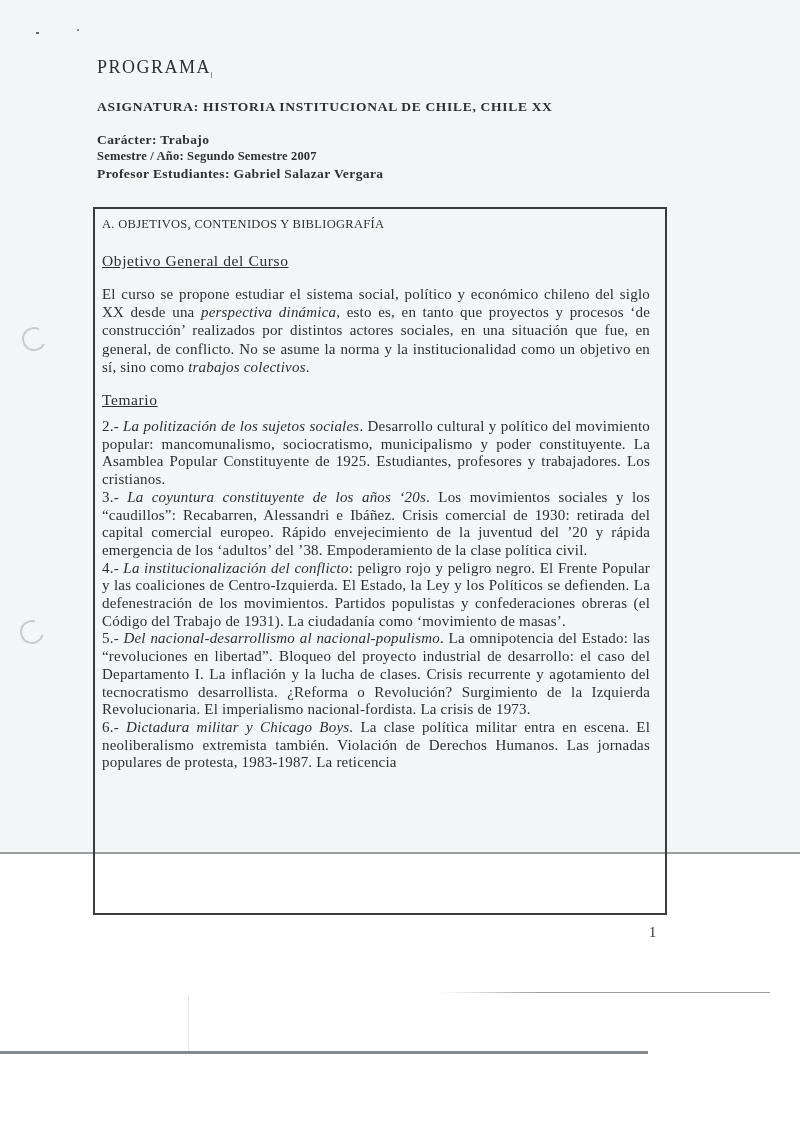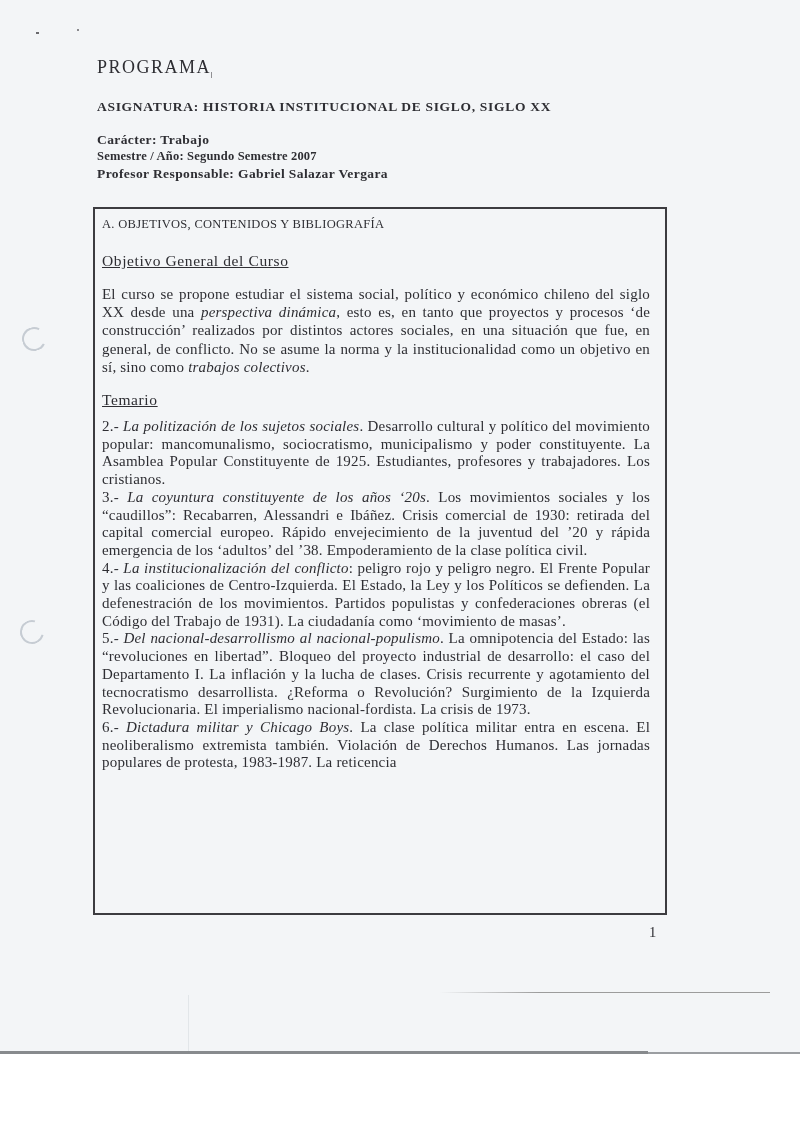--- a/index.html
+++ b/index.html
@@ -6,21 +6,21 @@
     --scan-background:#f3f5f7;
     --ink:#2e2e33;
     --box-border:#3c3c40;
     --faint-line:#a6a6a6;
     --scan-edge:#9b9ea1;
     --punch-mark:#c6ccd3;
   }
   *{margin:0;padding:0;box-sizing:border-box;}
   body{width:800px;height:1132px;background:#ffffff;font-family:"Liberation Serif","DejaVu Serif",serif;color:var(--ink);}
   .page{position:relative;width:800px;height:1132px;background:#ffffff;overflow:hidden;}
-  .sheet{position:absolute;left:0;top:0;width:800px;height:1054px;background:var(--scan-background);border-bottom:2px solid var(--scan-edge);}
+  .sheet{position:absolute;left:0;top:0;width:800px;height:854px;background:var(--scan-background);border-bottom:2px solid var(--scan-edge);}
   .scan-edge-dark{position:absolute;left:0;top:1051px;width:648px;height:3px;background:#878a8d;}
   .crease{position:absolute;left:188px;top:995px;width:1px;height:58px;background:#e2e6e9;}
 
   .speck{position:absolute;background:#6a6a6e;}
   .speck-1{left:36px;top:32px;width:3px;height:2px;}
   .speck-2{left:77px;top:29px;width:2px;height:2px;background:#8a8a8e;}
   .speck-3{left:211px;top:72px;width:1px;height:6px;background:#909094;}
 
   .punch{position:absolute;width:24px;height:24px;border-radius:50%;border:2px solid var(--punch-mark);border-right-color:transparent;}
   .punch-1{left:22px;top:327px;transform:rotate(-18deg);}
@@ -52,24 +52,24 @@
   <div class="sheet">
 
     <div class="speck speck-1"></div>
     <div class="speck speck-2"></div>
     <div class="speck speck-3"></div>
 
     <div class="punch punch-1"></div>
     <div class="punch punch-2"></div>
 
     <div class="doc-type">PROGRAMA</div>
-    <div class="subject">ASIGNATURA: HISTORIA INSTITUCIONAL DE SIGLO, SIGLO XX</div>
+    <div class="subject">ASIGNATURA: HISTORIA INSTITUCIONAL DE CHILE, CHILE XX</div>
     <div class="meta meta-character">Carácter: Trabajo</div>
     <div class="meta meta-semester">Semestre / Año: Segundo Semestre 2007</div>
-    <div class="meta meta-professor">Profesor Responsable: Gabriel Salazar Vergara</div>
+    <div class="meta meta-professor">Profesor Estudiantes: Gabriel Salazar Vergara</div>
 
     <div class="content-box">
       <div class="section-heading">A. OBJETIVOS, CONTENIDOS Y BIBLIOGRAFÍA</div>
       <div class="objective-heading">Objetivo General del Curso</div>
       <p class="objective-para"><span>El curso se propone estudiar el sistema social, político y económico chileno del siglo XX desde una </span><span class="it">perspectiva dinámica</span><span>, esto es, en tanto que proyectos y procesos ‘de construcción’ realizados por distintos actores sociales, en una situación que fue, en general, de conflicto. No se asume la norma y la institucionalidad como un objetivo en sí, sino como </span><span class="it">trabajos colectivos</span><span>.</span></p>
       <div class="temario-heading">Temario</div>
       <div class="items">
         <p><span>2.- </span><span class="it">La politización de los sujetos sociales</span><span>. Desarrollo cultural y político del movimiento popular: mancomunalismo, sociocratismo, municipalismo y poder constituyente. La Asamblea Popular Constituyente de 1925. Estudiantes, profesores y trabajadores. Los cristianos.</span></p>
         <p><span>3.- </span><span class="it">La coyuntura constituyente de los años ‘20s</span><span>. Los movimientos sociales y los “caudillos”: Recabarren, Alessandri e Ibáñez. Crisis comercial de 1930: retirada del capital comercial europeo. Rápido envejecimiento de la juventud del ’20 y rápida emergencia de los ‘adultos’ del ’38. Empoderamiento de la clase política civil.</span></p>
         <p><span>4.- </span><span class="it">La institucionalización del conflicto</span><span>: peligro rojo y peligro negro. El Frente Popular y las coaliciones de Centro-Izquierda. El Estado, la Ley y los Políticos se defienden. La defenestración de los movimientos. Partidos populistas y confederaciones obreras (el Código del Trabajo de 1931). La ciudadanía como ‘movimiento de masas’.</span></p>

